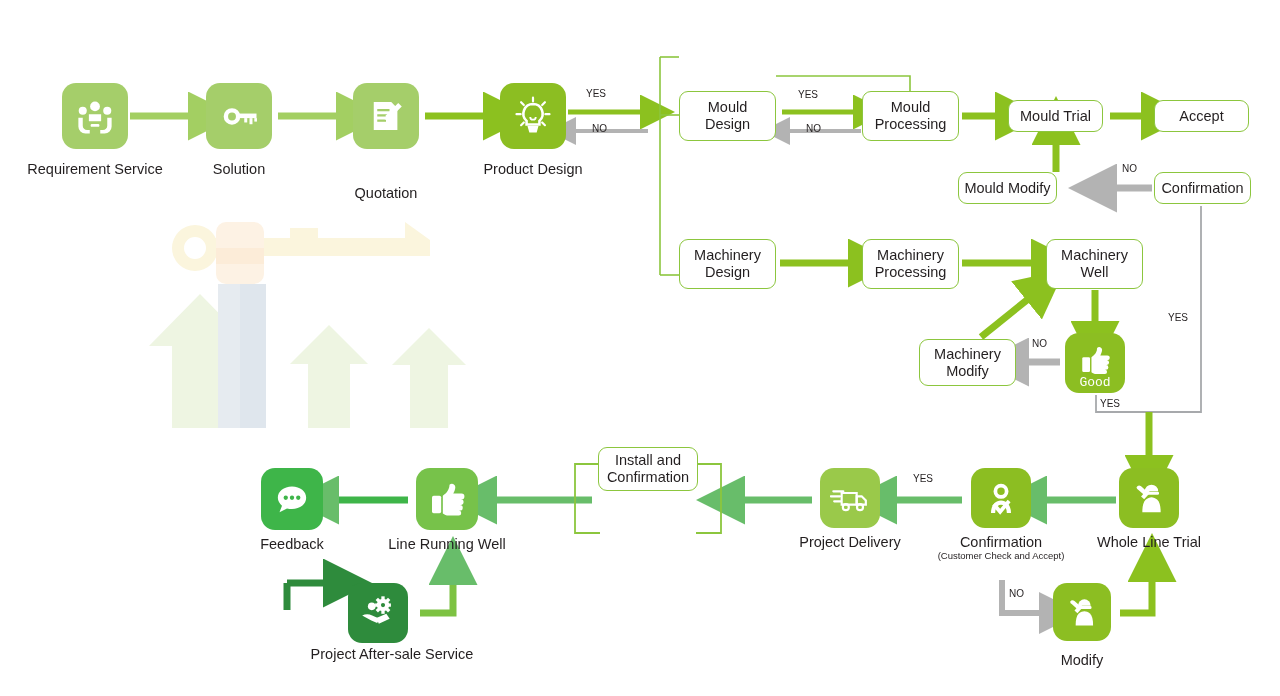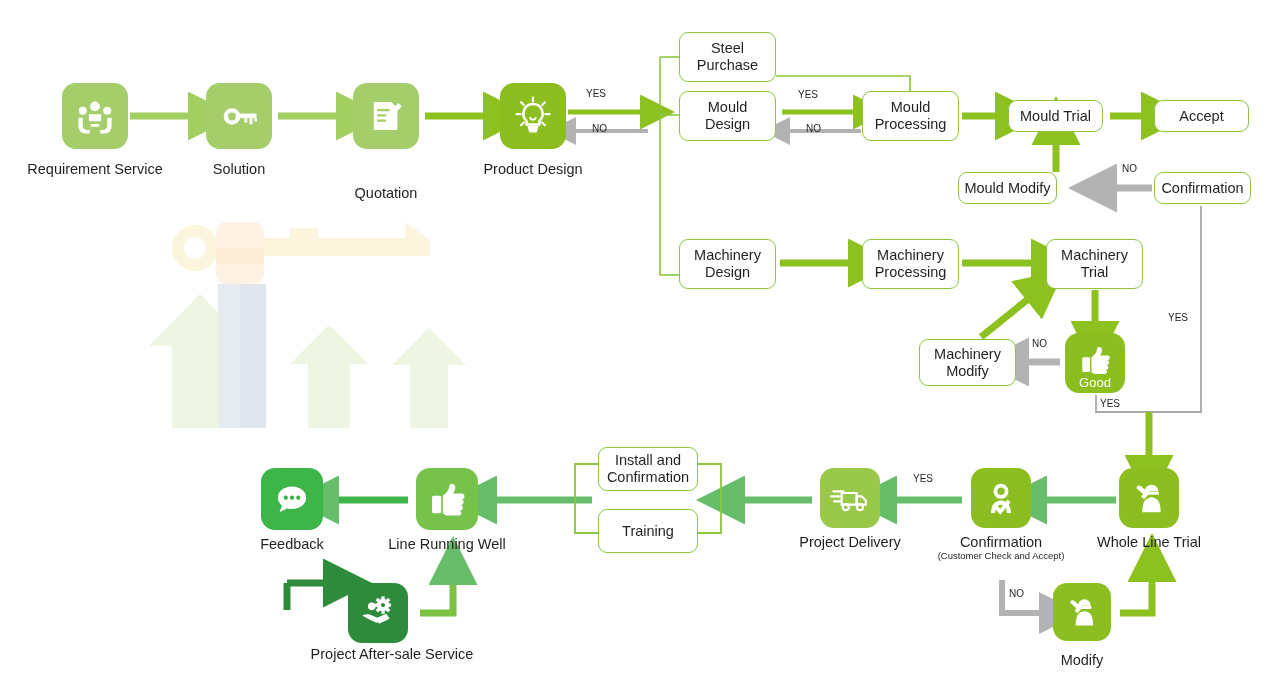--- a/index.html
+++ b/index.html
@@ -34,21 +34,21 @@
   }
   .icon-tile svg { display: block; }
   .good-label {
     position: absolute;
     bottom: 3px;
     left: 0;
     right: 0;
     text-align: center;
     color: #ffffff;
     font-size: 13px;
-    font-family: Liberation Sans, sans-serif;
+    font-family: Liberation Mono, monospace;
   }
   
   .caption {
     position: absolute;
     text-align: center;
     font-size: 14.5px;
     color: #231f20;
     line-height: 1.12;
     white-space: nowrap;
   }
@@ -367,26 +367,20 @@
       </g>
       <circle cx="16.5" cy="16" r="4.6"></circle>
       <path d="M5 27 c4 -2 8 -2 12 0 l9 4 l-3 5 l-7 -3 z"></path>
       <path d="M22 30 l12 -5 l4 6 l-13 6 z"></path>
     </svg>
   </div>
   <div class="caption" style="left:292px; top:646px; width:200px;">
     <span>Project After-sale Service</span>
   </div>
 
-  <div class="box" style="left:679px; top:32px; width:97px; height:50px;">
-    <span>
-      <span>Steel</span><br>
-      <span>Purchase</span>
-    </span>
-  </div>
 
   <div class="box" style="left:679px; top:91px; width:97px; height:50px;">
     <span>
       <span>Mould</span><br>
       <span>Design</span>
     </span>
   </div>
 
   <div class="box" style="left:862px; top:91px; width:97px; height:50px;">
     <span>
@@ -421,41 +415,38 @@
   <div class="box" style="left:862px; top:239px; width:97px; height:50px;">
     <span>
       <span>Machinery</span><br>
       <span>Processing</span>
     </span>
   </div>
 
   <div class="box" style="left:1046px; top:239px; width:97px; height:50px;">
     <span>
       <span>Machinery</span><br>
-      <span>Trial</span>
+      <span>Well</span>
     </span>
   </div>
 
   <div class="box" style="left:919px; top:339px; width:97px; height:47px;">
     <span>
       <span>Machinery</span><br>
       <span>Modify</span>
     </span>
   </div>
 
   <div class="box" style="left:598px; top:447px; width:100px; height:44px;">
     <span>
       <span>Install and</span><br>
       <span>Confirmation</span>
     </span>
   </div>
 
-  <div class="box" style="left:598px; top:509px; width:100px; height:44px;">
-    <span>Training</span>
-  </div>
 
   <div class="flag" style="left:586px; top:88px;">YES</div>
   <div class="flag" style="left:592px; top:123px;">NO</div>
 
   <div class="flag" style="left:798px; top:89px;">YES</div>
   <div class="flag" style="left:806px; top:123px;">NO</div>
 
   <div class="flag" style="left:1122px; top:163px;">NO</div>
 
   <div class="flag" style="left:1032px; top:338px;">NO</div>

